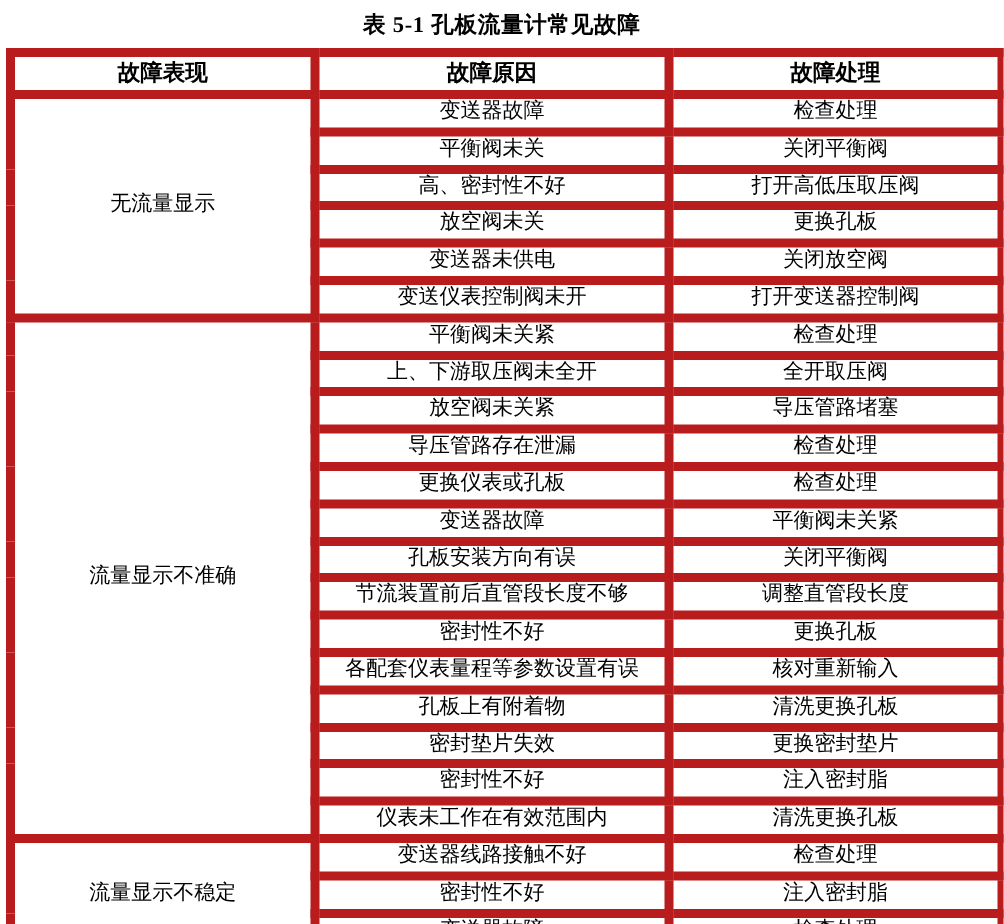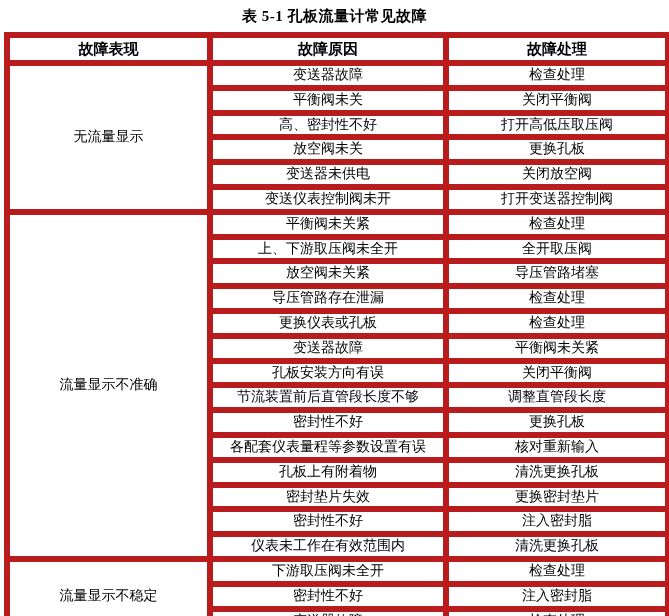--- a/index.html
+++ b/index.html
@@ -159,21 +159,21 @@
         <tr>
           <td>密封性不好</td>
           <td>注入密封脂</td>
         </tr>
         <tr>
           <td>仪表未工作在有效范围内</td>
           <td>清洗更换孔板</td>
         </tr>
         <tr>
           <td rowspan="3" class="symptom">流量显示不稳定</td>
-          <td>下游取压阀未全开</td>
+          <td>变送器线路接触不好</td>
           <td>检查处理</td>
         </tr>
         <tr>
           <td>密封性不好</td>
           <td>注入密封脂</td>
         </tr>
         <tr>
           <td>变送器故障</td>
           <td>检查处理</td>
         </tr>

